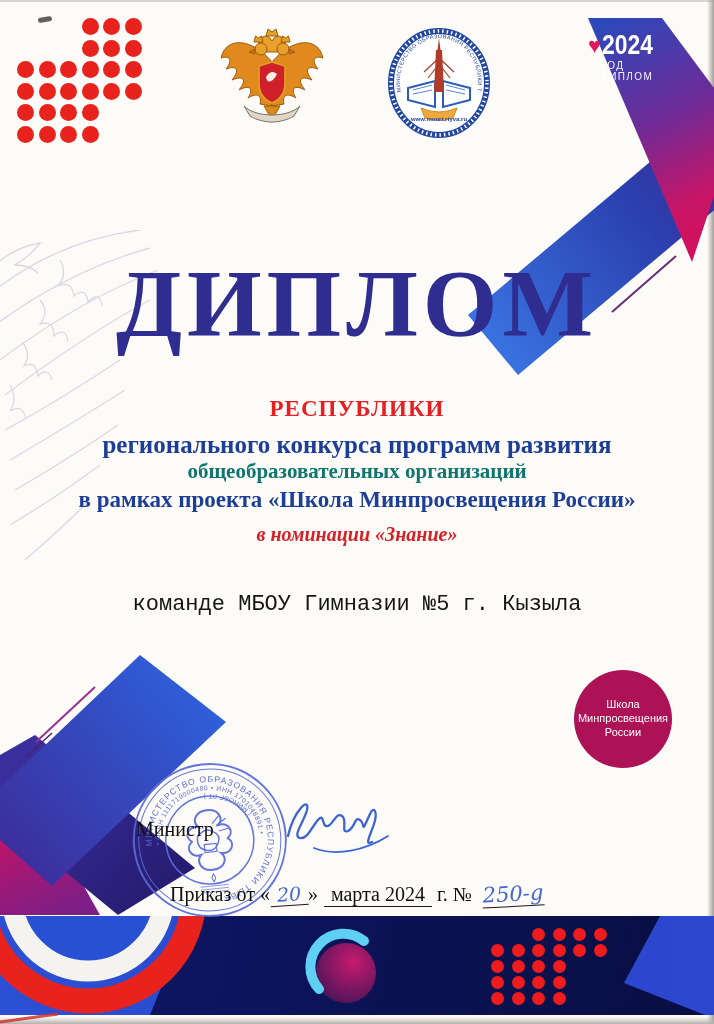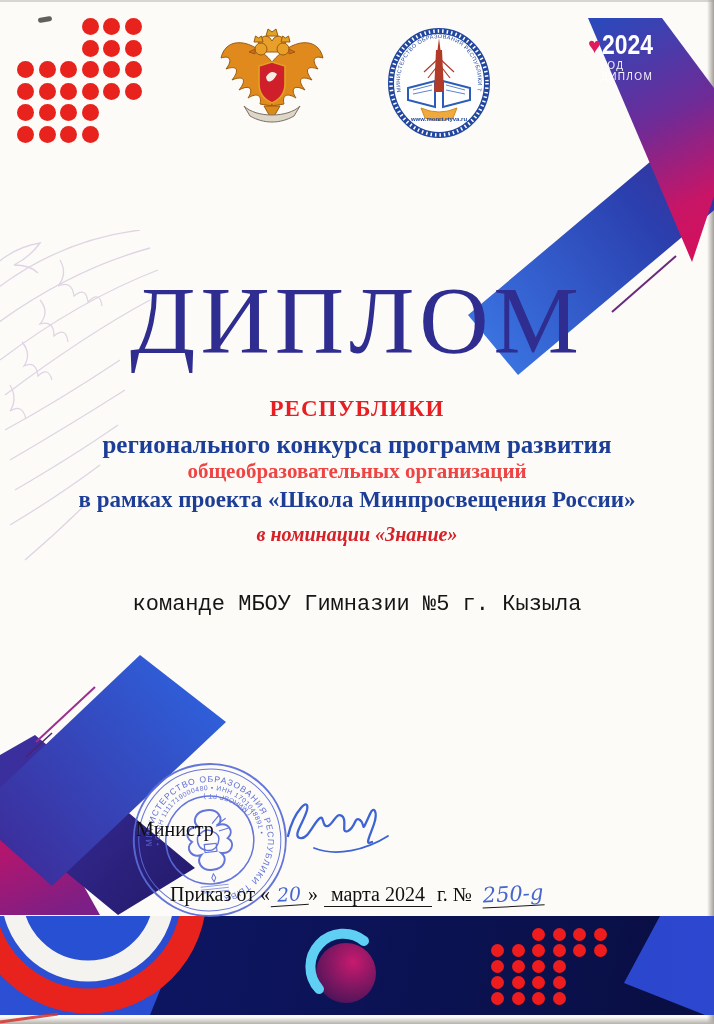--- a/index.html
+++ b/index.html
@@ -10,24 +10,24 @@
   
   .edge-right{position:absolute;right:0;top:0;width:7px;height:100%;
     background:linear-gradient(to right,rgba(160,156,150,0),#a39e98);}
   .edge-bottom{position:absolute;left:0;bottom:0;width:100%;height:7px;
     background:linear-gradient(to bottom,rgba(170,166,160,0),#b5b1ab);}
   .edge-top{position:absolute;left:0;top:0;width:100%;height:2px;background:#d8d5d1;}
   .smudge{position:absolute;left:38px;top:17px;width:14px;height:5px;background:#2e2c2a;
     border-radius:3px;transform:rotate(-10deg);opacity:.75;}
   
   .cline{position:absolute;left:0;width:714px;text-align:center;line-height:1.15;}
-  .title{top:256px;font-size:96px;font-weight:normal;color:#2f2d8f;letter-spacing:5px;line-height:1;z-index:6;margin-top:17px;}
+  .title{top:256px;font-size:96px;font-weight:bold;color:#2f2d8f;letter-spacing:5px;line-height:1;z-index:6;}
   .winner{top:396px;font-size:23px;font-weight:bold;color:#e71f22;letter-spacing:1px;z-index:6;}
   .l1{top:431px;font-size:25px;font-weight:bold;color:#1d3e96;z-index:6;}
-  .l2{top:459px;font-size:21px;font-weight:bold;color:#ef4444;z-index:6;}
+  .l2{top:459px;font-size:21px;font-weight:bold;color:#0f766e;z-index:6;}
   .l3{top:487px;font-size:23px;font-weight:bold;color:#1d3e96;z-index:6;}
   .nom{top:523px;font-size:20px;font-weight:bold;font-style:italic;color:#d62027;z-index:6;}
   .pres{top:559px;font-size:23px;font-weight:bold;color:#e3201f;letter-spacing:1px;z-index:6;}
   .recip{top:592px;font-size:22px;color:#151515;z-index:6;font-family:Liberation Mono, monospace;}
   
   .badge2024{position:absolute;left:588px;top:32px;width:80px;z-index:5;color:#fff;
     font-family:"Liberation Sans",sans-serif;text-align:left;}
   .badge2024 .row{display:flex;align-items:center;}
   .badge2024 .heart{color:#e11a5e;font-size:22px;margin-right:1px;line-height:1;}
   .badge2024 .year{font-size:27px;font-weight:bold;letter-spacing:0;transform:scaleX(.85);
@@ -262,20 +262,27 @@
   <div class="smudge"></div>
 
   <div class="cline title">ДИПЛОМ</div>
   <div class="cline winner">РЕСПУБЛИКИ</div>
   <div class="cline l1">регионального конкурса программ развития</div>
   <div class="cline l2">общеобразовательных организаций</div>
   <div class="cline l3">в рамках проекта «Школа Минпросвещения России»</div>
   <div class="cline nom">в номинации «Знание»</div>
   <div class="cline recip">команде МБОУ Гимназии №5 г. Кызыла</div>
 
+  <div class="school-badge">
+    <div class="inner">
+      <span>Школа</span>
+      <span>Минпросвещения</span>
+      <span>России</span>
+    </div>
+  </div>
 
   <svg class="stamp" width="160" height="164" viewBox="0 0 160 164">
     <defs>
       <path id="stArcOuter" d="M 22,80 A 58 58 0 1 1 138,80 A 58 58 0 1 1 22,80"></path>
       <path id="stArcInner" d="M 30,80 A 50 50 0 1 1 130,80 A 50 50 0 1 1 30,80"></path>
       <path id="stArcBottom" d="M 134,88 A 54 54 0 0 0 26,88"></path>
     </defs>
     <g stroke="#5a6cd8" fill="none">
       <circle cx="80" cy="80" r="76" stroke-width="2"></circle>
       <circle cx="80" cy="80" r="71" stroke-width="1"></circle>

